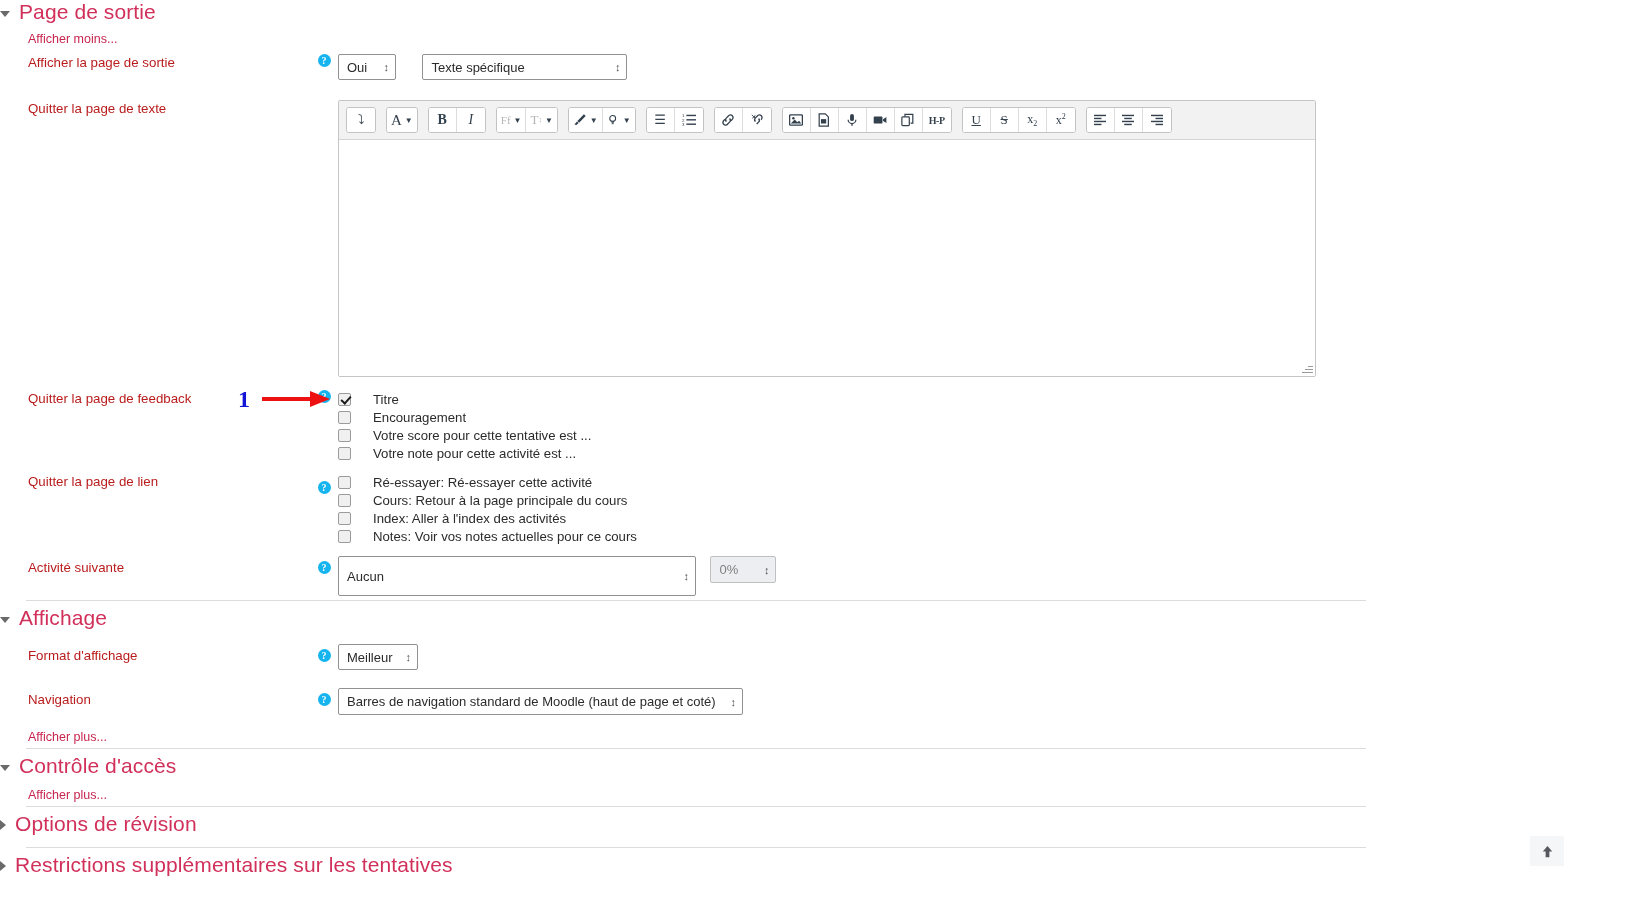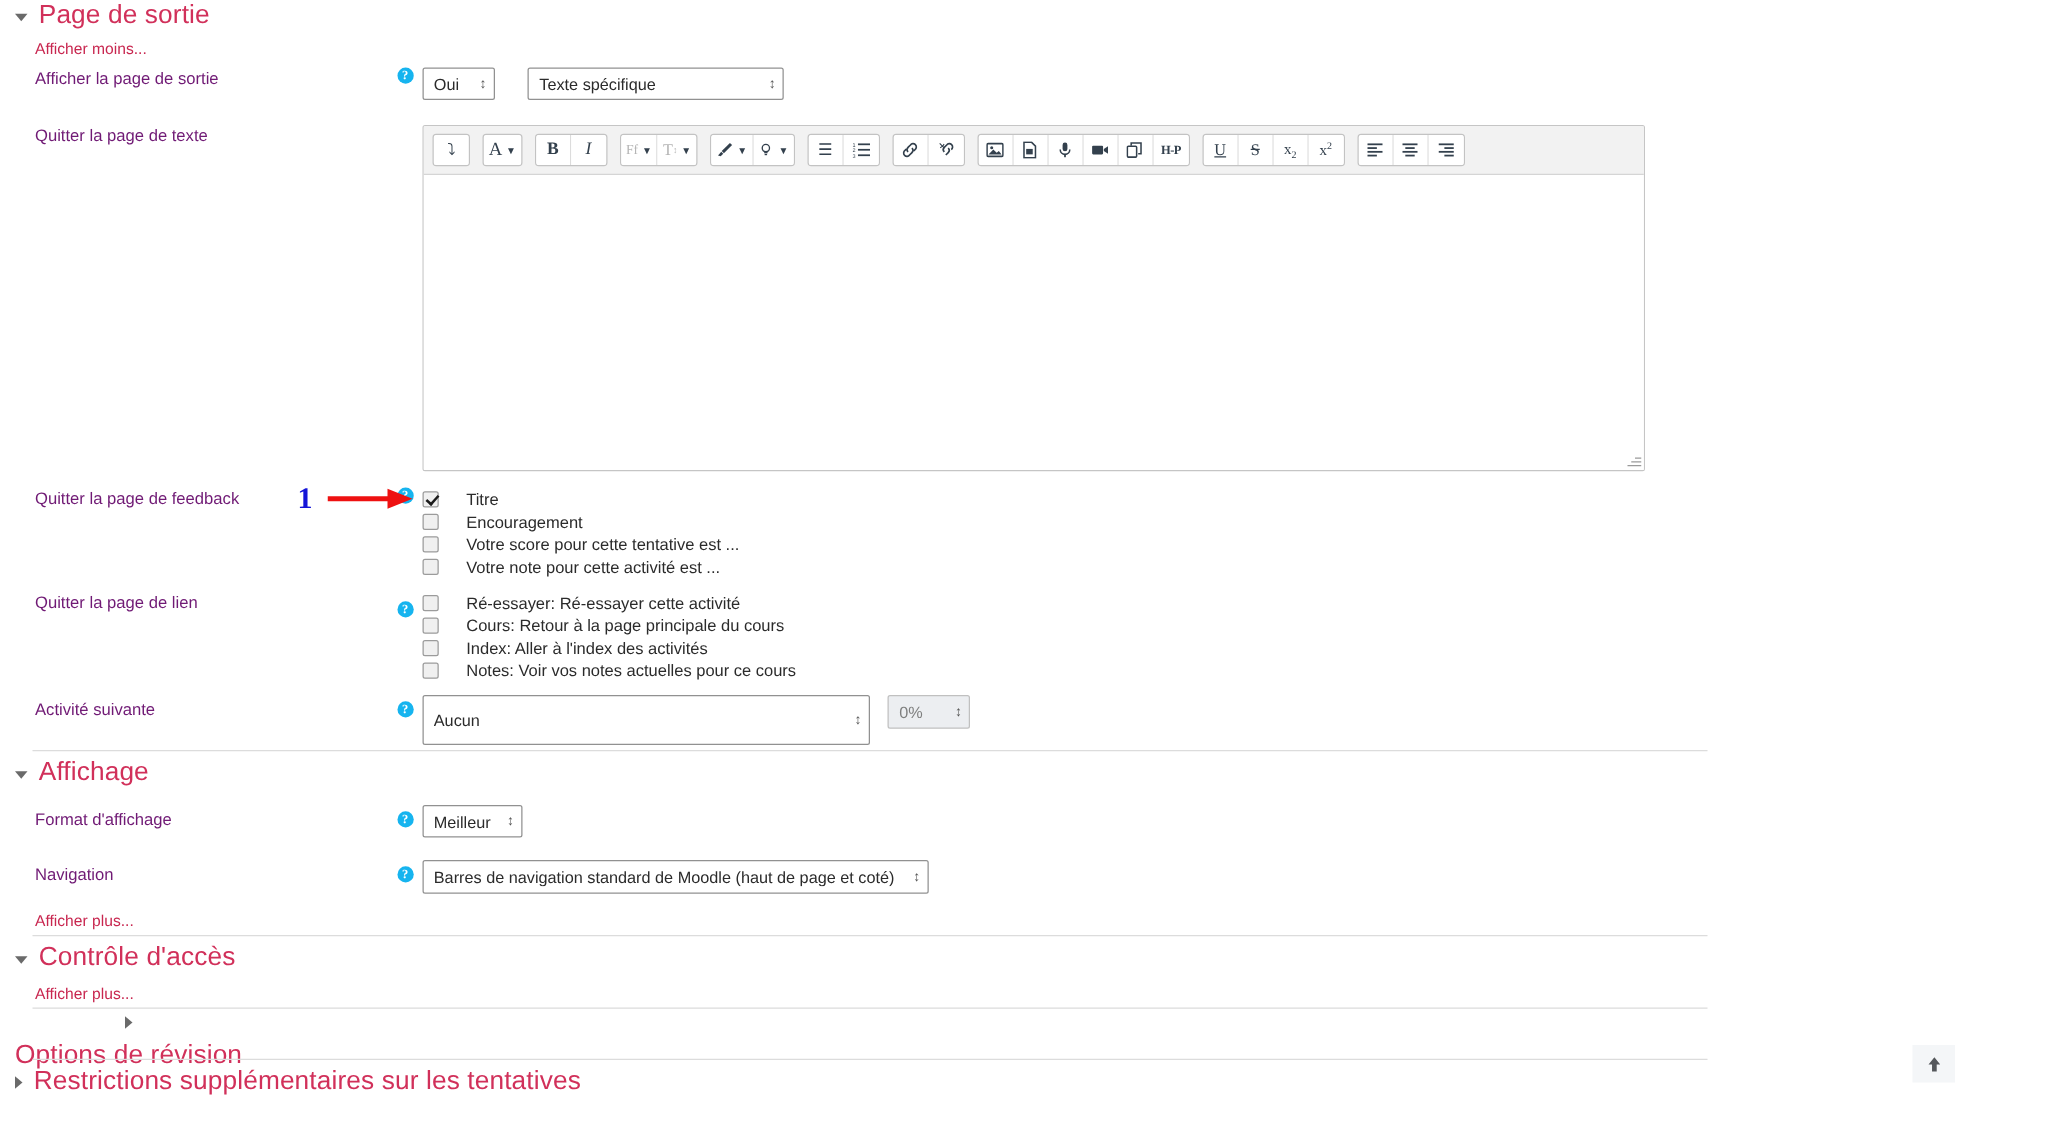--- a/index.html
+++ b/index.html
@@ -15,21 +15,21 @@
     width: 1639px;
     height: 907px;
     background: #fff;
   }
 
   
   .section-head {
     display: flex;
     align-items: center;
     gap: 9px;
-    padding-left: 12px;
+    padding-left: 0;
   }
   .section-head .caret {
     width: 0; height: 0;
     border-left: 5px solid transparent;
     border-right: 5px solid transparent;
     border-top: 6px solid #6a6a6a;
     margin-top: 3px;
   }
   .section-head .caret.collapsed {
     border-top: 5px solid transparent;
@@ -62,21 +62,21 @@
   
   .row {
     position: relative;
     display: flex;
     align-items: flex-start;
   }
   .row-label {
     width: 310px;
     padding-left: 28px;
     font-size: 13.3px;
-    color: #701a75;
+    color: #b91c1c;
     line-height: 17px;
     white-space: nowrap;
   }
   .help-col {
     width: 28px;
     display: flex;
     justify-content: center;
     flex: 0 0 28px;
   }
   .help-icon {
@@ -577,21 +577,21 @@
 
   <div class="section-head" style="position:absolute; left:0; top:754px;">
     <span class="caret"></span>
     <span class="section-title">Contrôle d'accès</span>
   </div>
 
   <div class="showmore" style="position:absolute; left:0; top:788px;">Afficher plus...</div>
 
   <div class="hr" style="position:absolute; left:0; top:806px; width:1340px;"></div>
 
-  <div class="section-head" style="position:absolute; left:0; top:812px;flex-direction:column;">
+  <div class="section-head" style="position:absolute; left:0; top:812px;">
     <span class="caret collapsed"></span>
     <span class="section-title">Options de révision</span>
   </div>
 
   <div class="hr" style="position:absolute; left:0; top:847px; width:1340px;"></div>
 
   <div class="section-head" style="position:absolute; left:0; top:853px;">
     <span class="caret collapsed"></span>
     <span class="section-title">Restrictions supplémentaires sur les tentatives</span>
   </div>

